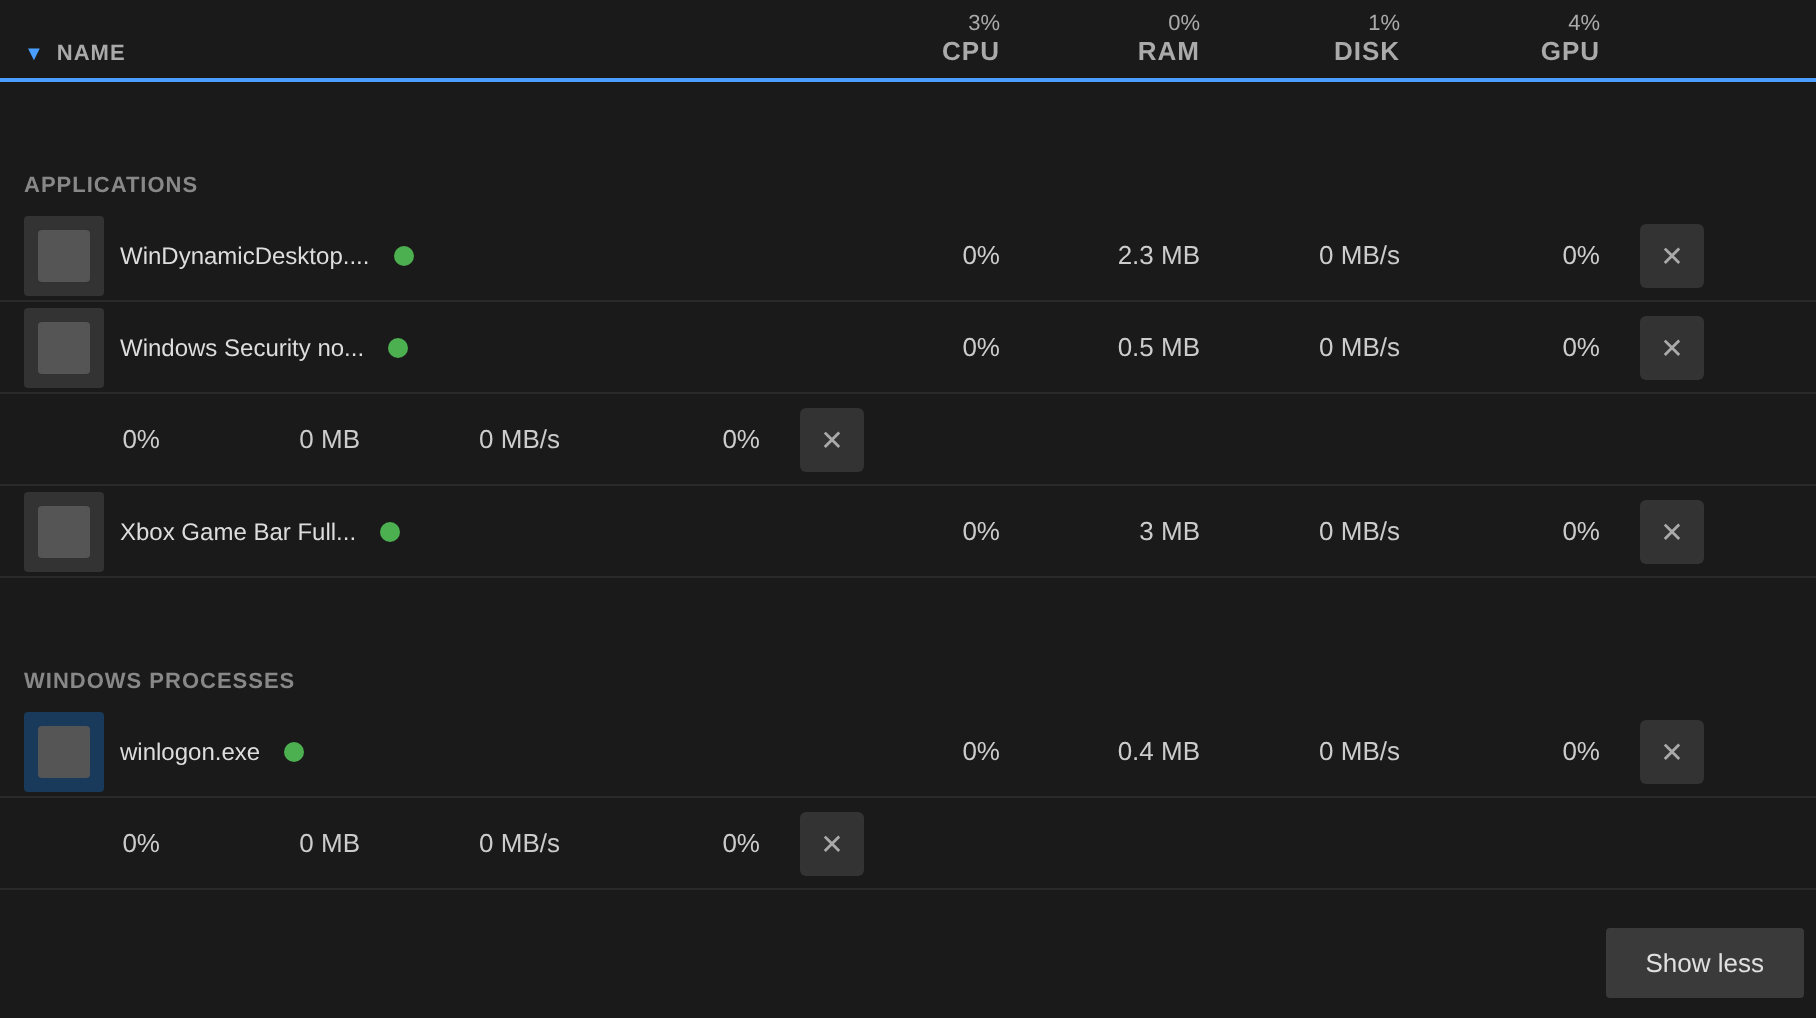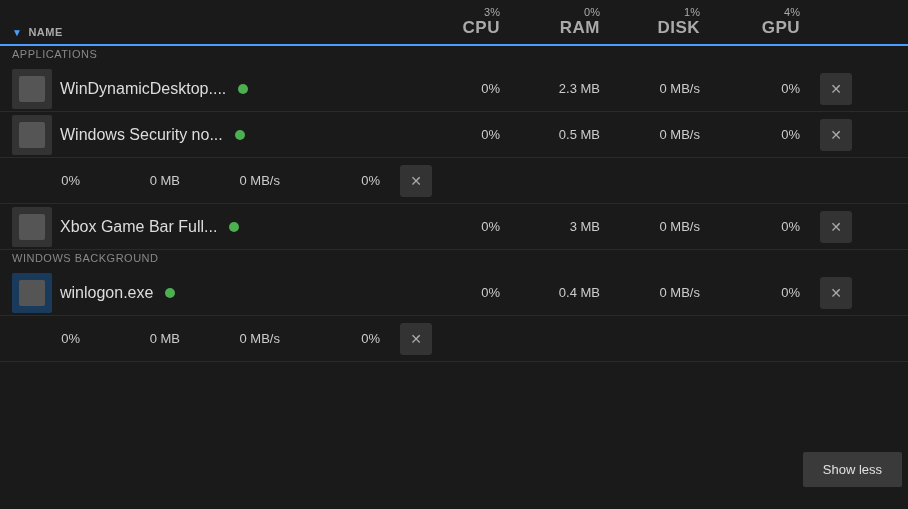--- a/index.html
+++ b/index.html
@@ -41,32 +41,33 @@
 
     .header-col .pct {
       display: block;
       font-size: 11px;
       color: #aaa;
       font-weight: 400;
     }
 
     .header-col .label {
       display: block;
-      font-size: 17px;
+      font-size: 13px;
       font-weight: 700;
       color: #aaa;
       letter-spacing: 0.5px;
     }
 
     .section-label {
       padding: 2px 12px 6px 12px;
       font-size: 11px;
-      font-weight: 400;
+      font-weight: 700;
       color: #888;
       letter-spacing: 0.5px;
+      margin-top: 44px;
     }
 
     .process-row {
       display: flex;
       align-items: center;
       height: 46px;
       padding: 0 0;
       background: #1a1a1a;
       border-bottom: 1px solid #2a2a2a;
     }
@@ -115,21 +116,21 @@
 
     .app-icon-phone-inner {
       width: 16px;
       height: 28px;
       background: #5ba3f5;
       border-radius: 3px;
       position: relative;
     }
 
     .app-name {
-      font-size: 16px;
+      font-size: 12px;
       color: #ddd;
       white-space: nowrap;
       overflow: hidden;
       text-overflow: ellipsis;
       max-width: 200px;
     }
 
     .status-dot {
       width: 10px;
       height: 10px;
@@ -158,21 +159,21 @@
       display: flex;
       align-items: center;
       justify-content: center;
       font-size: 14px;
       flex-shrink: 0;
       margin-right: 6px;
     }
 
     .show-less-btn {
       position: fixed;
-      bottom: 22px;
+      bottom: 10px;
       right: 6px;
       background: #3a3a3a;
       color: #e0e0e0;
       border: none;
       padding: 10px 20px;
       font-size: 13px;
       cursor: pointer;
       border-radius: 2px;
     }
 
@@ -257,21 +258,21 @@
           <div class="status-dot"></div>
         </div>
         <div class="data-cell">0%</div>
         <div class="data-cell">3 MB</div>
         <div class="data-cell">0 MB/s</div>
         <div class="data-cell">0%</div>
         <button class="kill-btn">✕</button>
       </div>
     </div>
     <div>
-      <div class="section-label">WINDOWS BACKGROUND</div>
+      <div class="section-label">WINDOWS PROCESSES</div>
       <div class="process-row">
         <div class="name-cell">
           <div class="app-icon winlogon">
             <div class="app-icon-inner"></div>
           </div>
           <span class="app-name">winlogon.exe</span>
           <div class="status-dot"></div>
         </div>
         <div class="data-cell">0%</div>
         <div class="data-cell">0.4 MB</div>

